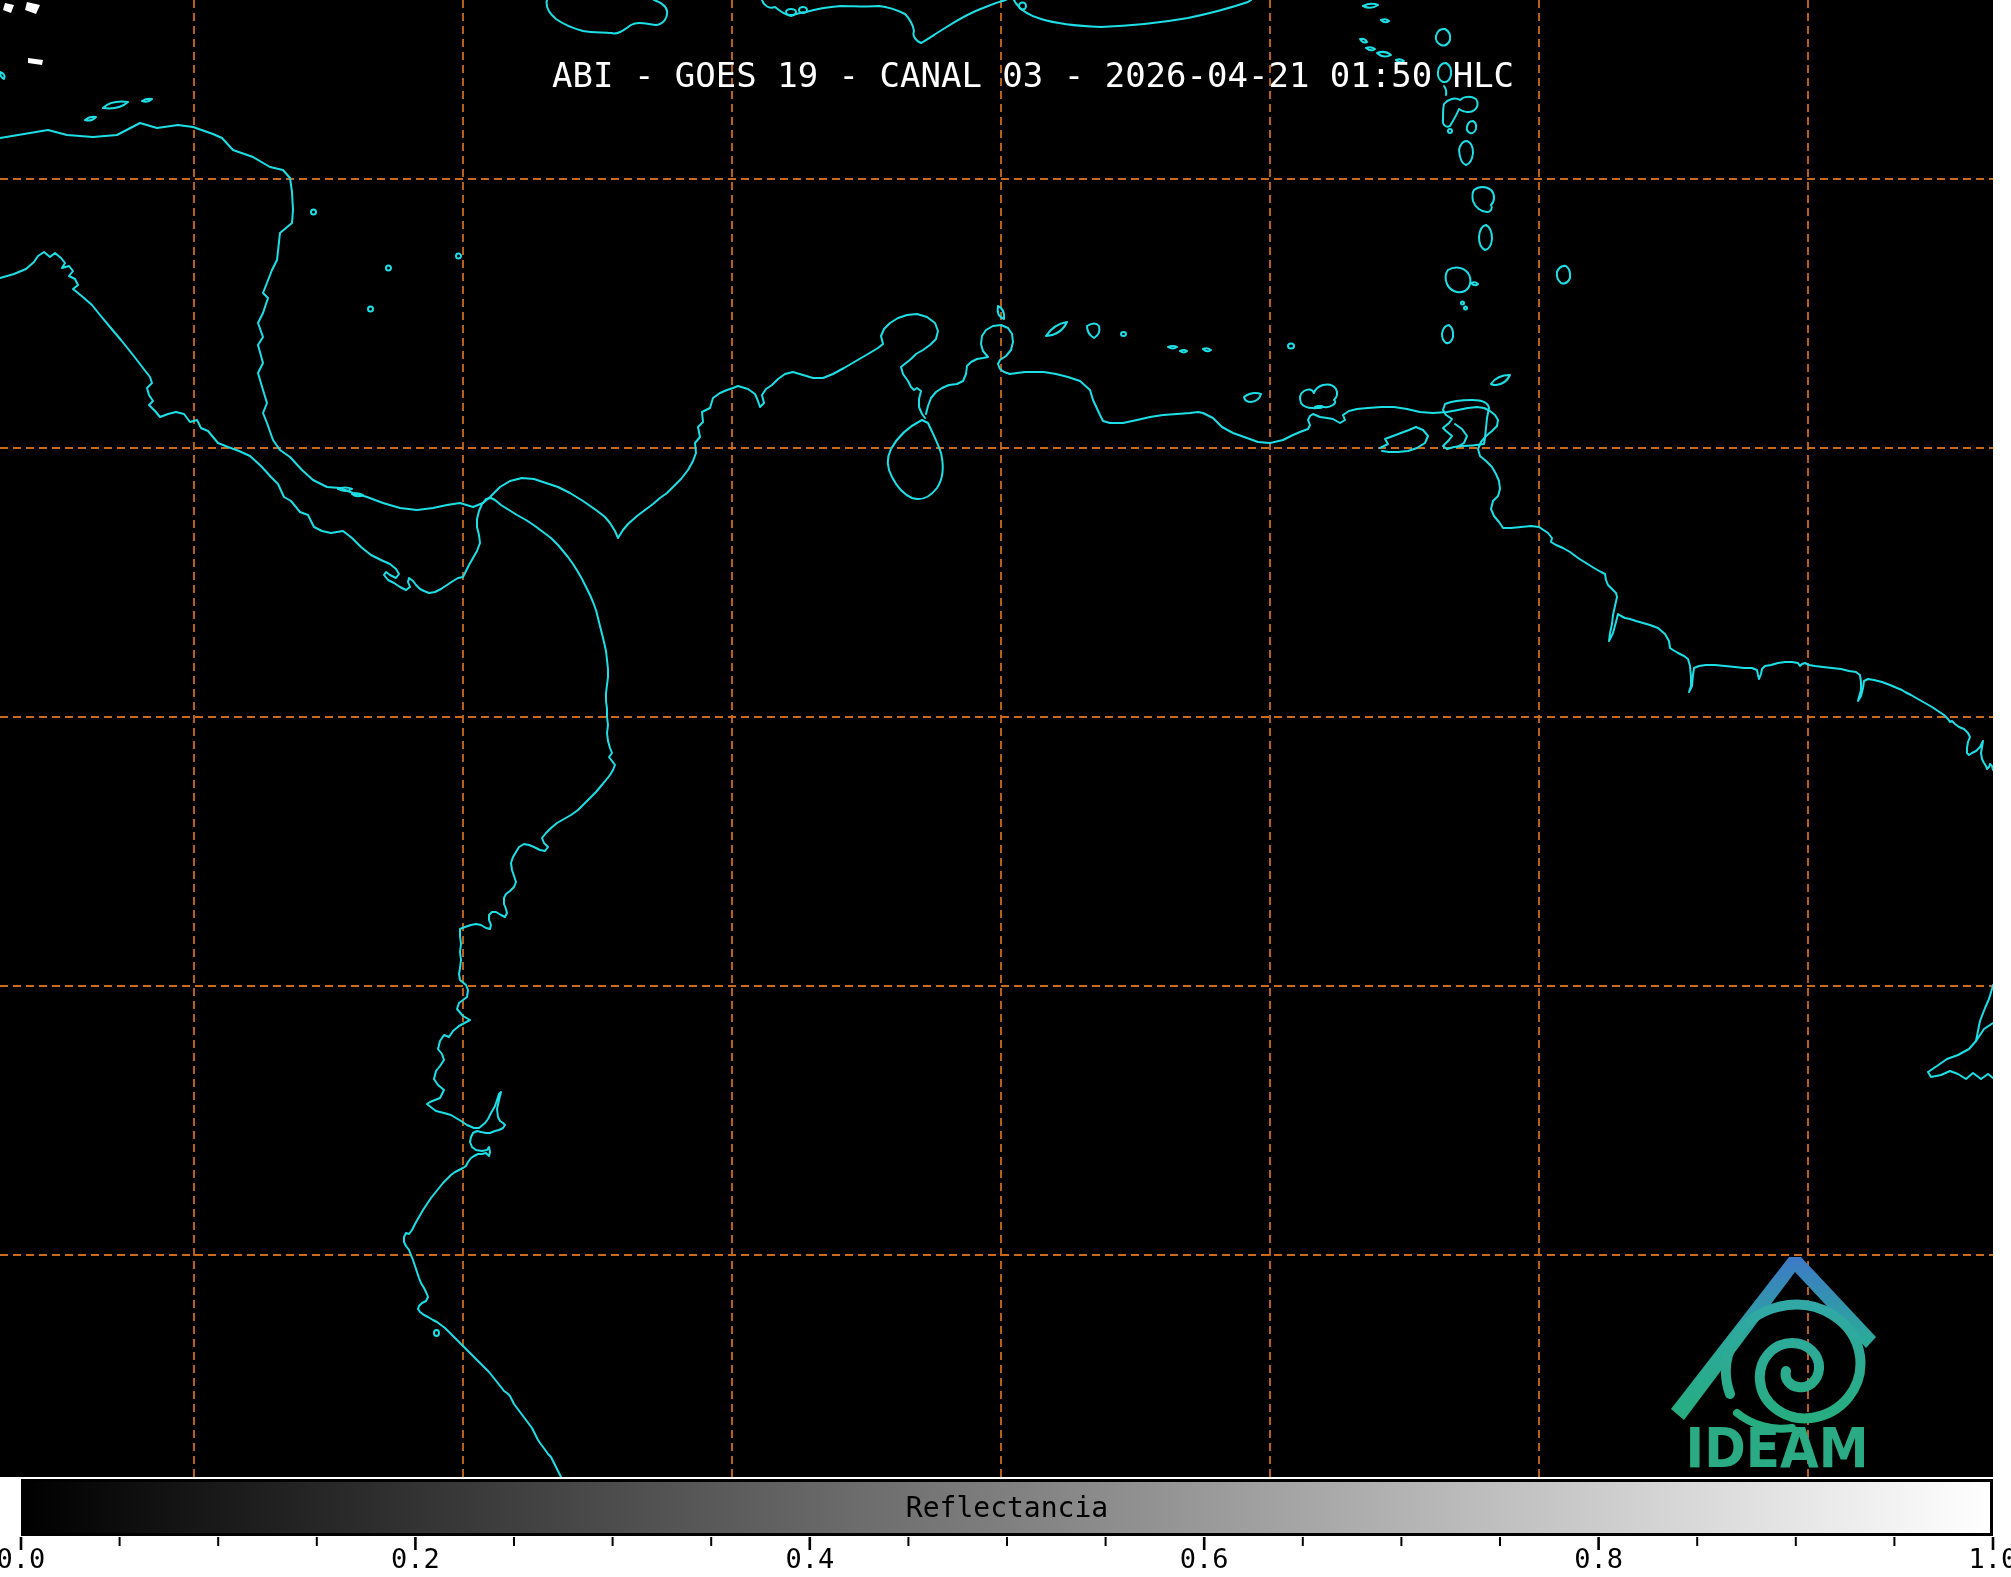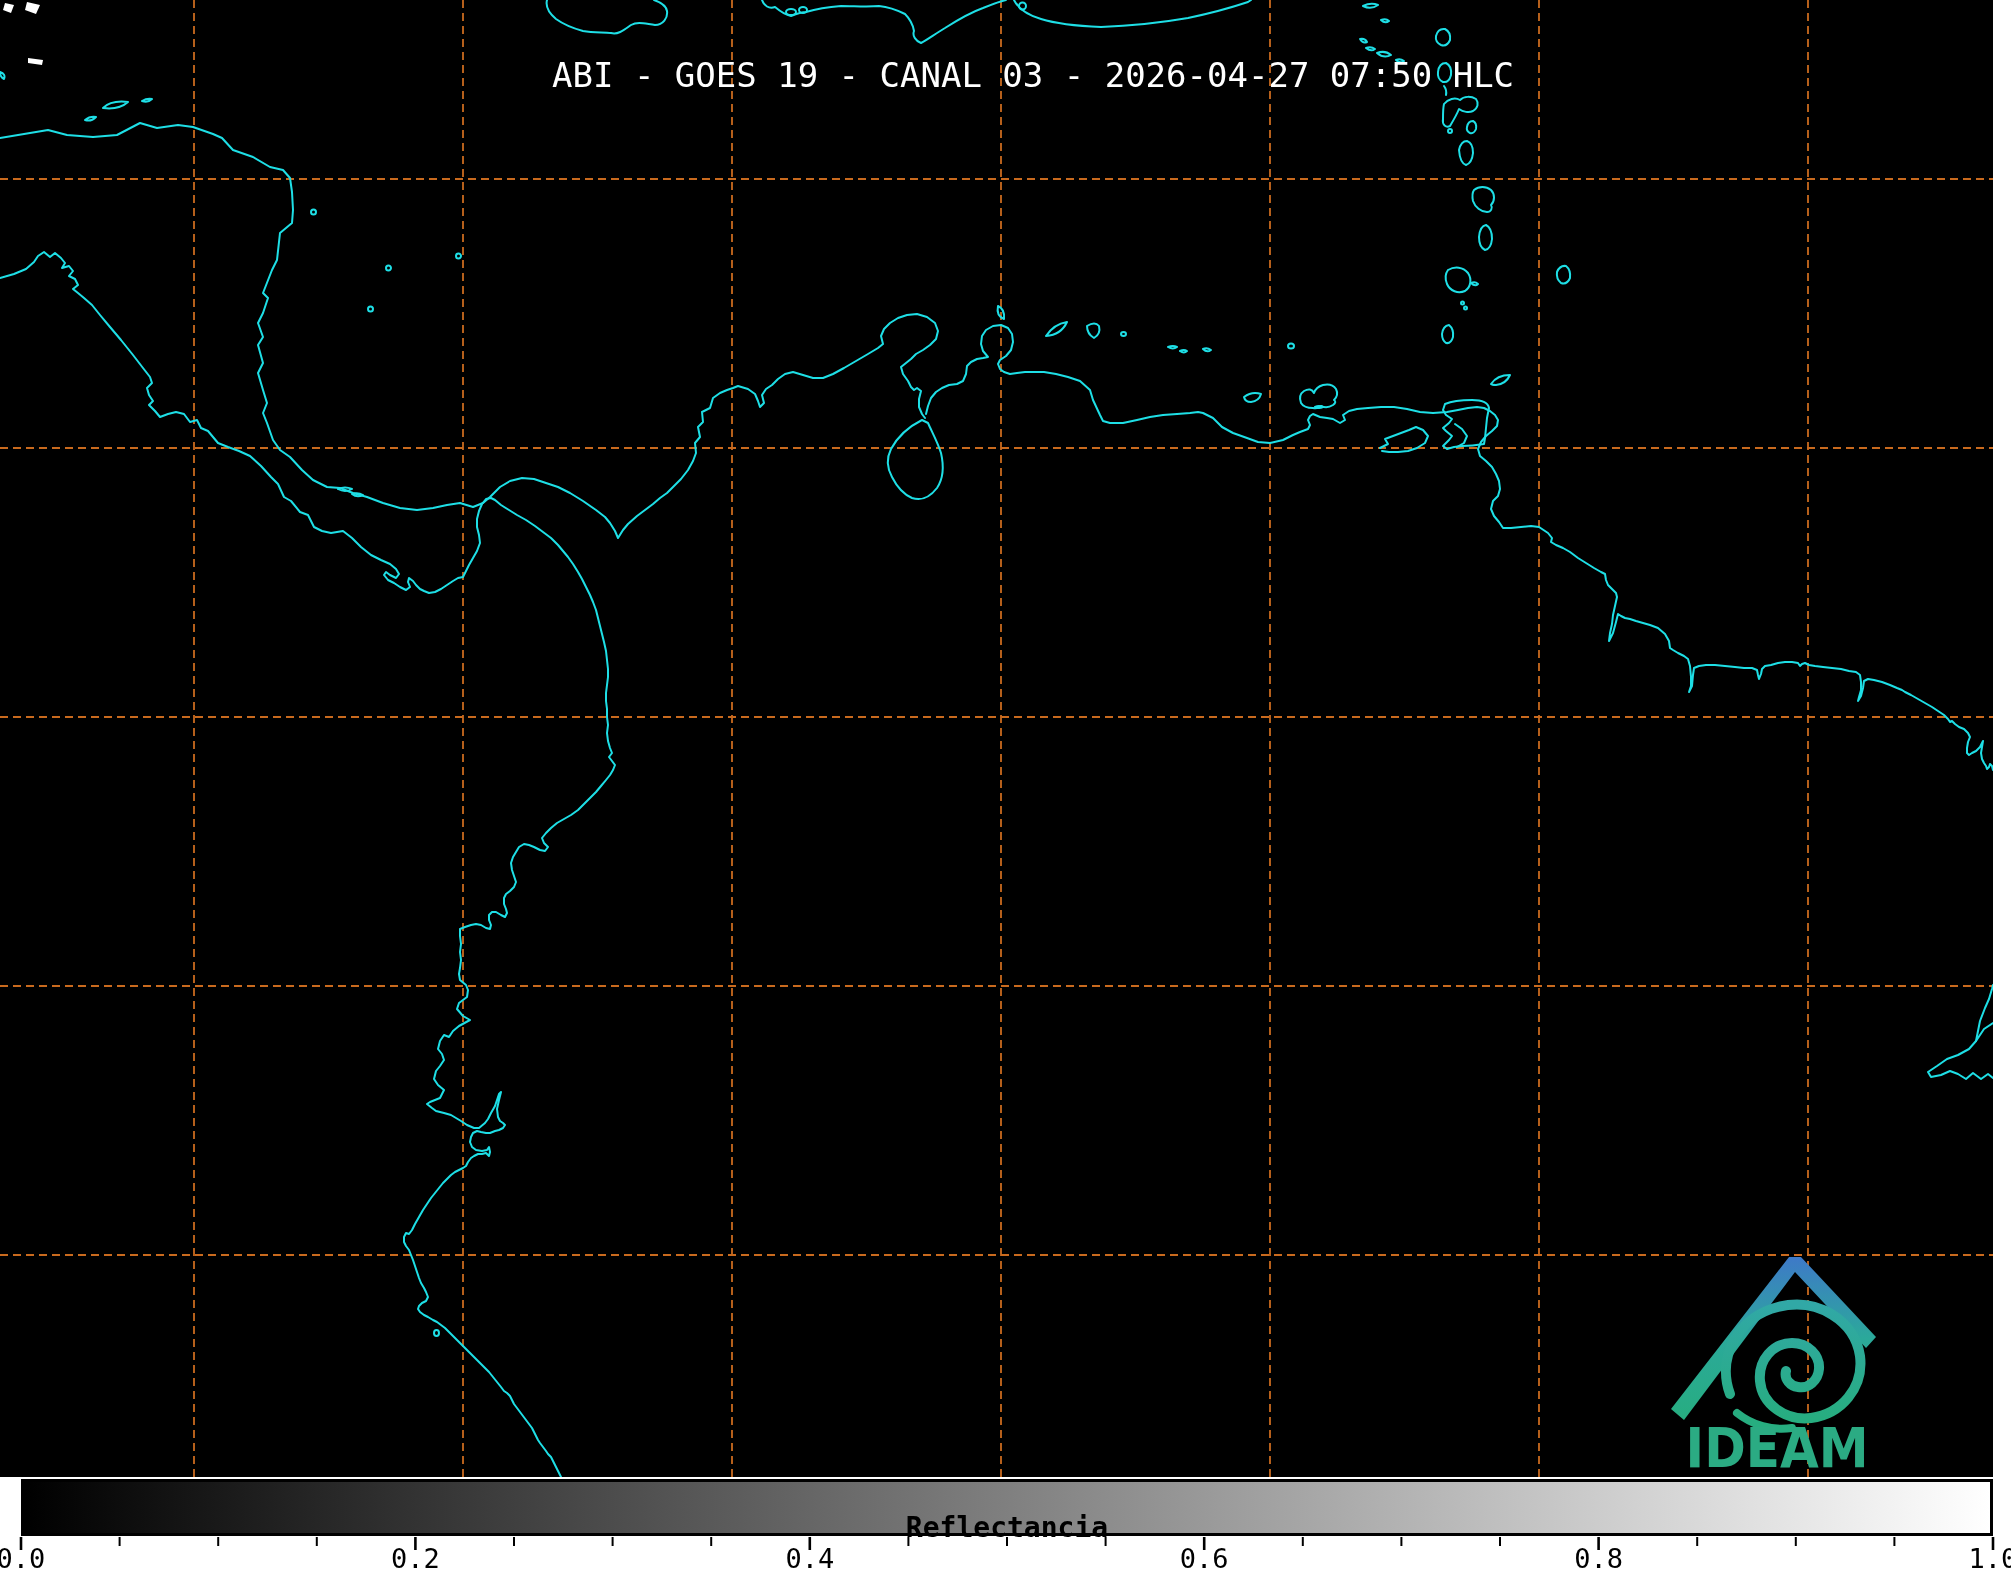--- a/index.html
+++ b/index.html
@@ -5,21 +5,21 @@
   html,body{margin:0;padding:0;background:#888;}
   .stage{position:relative;width:2011px;height:1577px;background:#ffffff;overflow:hidden;
          font-family:"DejaVu Sans Mono","Liberation Mono",monospace;}
   .map-canvas{position:absolute;left:0;top:0;width:1993px;height:1477px;background:#000;}
   .overlay{position:absolute;left:0;top:0;width:2011px;height:1577px;}
   .map-title{position:absolute;left:552px;top:57px;color:#ffffff;font-size:34px;line-height:36px;
              white-space:pre;letter-spacing:0;}
   .colorbar{position:absolute;left:21px;top:1479px;width:1972px;height:57px;box-sizing:border-box;
             border:3px solid #000;background:linear-gradient(to right,#000000,#ffffff);}
   .colorbar-label{width:100%;height:51px;line-height:51px;text-align:center;color:#000;
-                  font-weight:bold;font-size:28px;margin-top:20px;}
+                  font-weight:normal;font-size:28px;}
 </style>
 </head>
 <body>
 
 <div class="stage">
 
   <div class="map-canvas"></div>
 
   <svg class="overlay" viewBox="0 0 2011 1577" xmlns="http://www.w3.org/2000/svg">
     <defs>
@@ -153,19 +153,19 @@
     <g id="colorbar-tick-labels" fill="#000000" font-size="27" text-anchor="middle" font-family="DejaVu Sans Mono, Liberation Mono, monospace">
         <text x="21" y="1568">0.0</text>
         <text x="415.40000000000003" y="1568">0.2</text>
         <text x="809.8000000000001" y="1568">0.4</text>
         <text x="1204.2" y="1568">0.6</text>
         <text x="1598.6000000000001" y="1568">0.8</text>
         <text x="1993" y="1568">1.0</text>
       </g>
   </svg>
 
-  <div class="map-title">ABI - GOES 19 - CANAL 03 - 2026-04-27 07:50 HLC</div>
+  <div class="map-title">ABI - GOES 19 - CANAL 03 - 2026-04-21 01:50 HLC</div>
 
   <div class="colorbar">
     <div class="colorbar-label">Reflectancia</div>
   </div>
 
 </div>
 
 </body></html>

